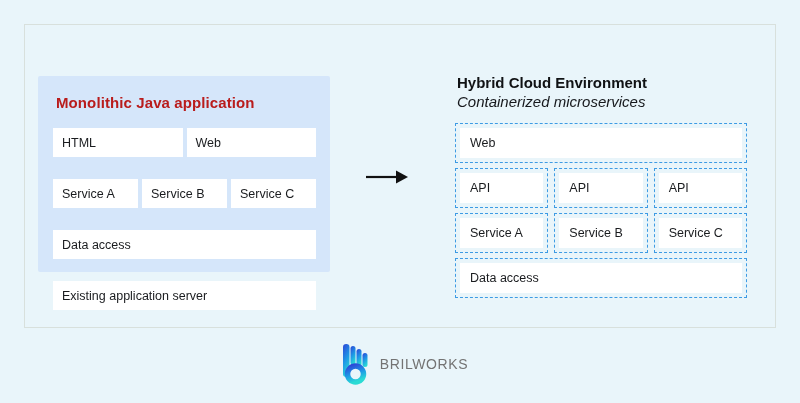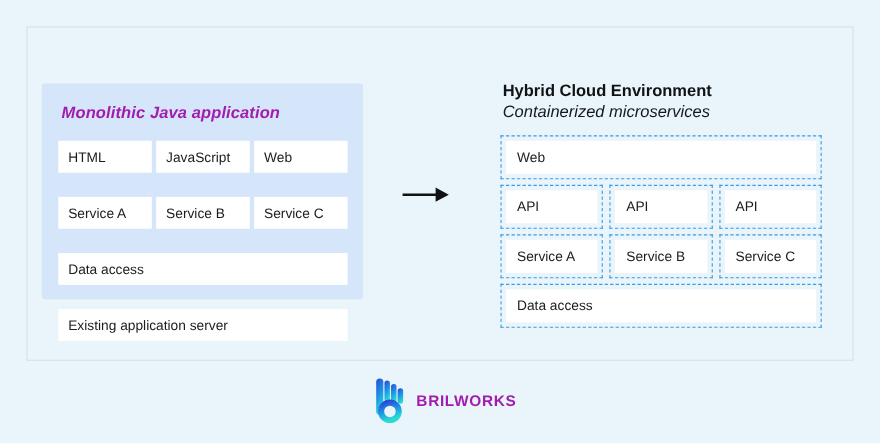--- a/index.html
+++ b/index.html
@@ -26,24 +26,23 @@
     left: 38px; top: 76px;
     width: 292px; height: 196px;
     background: #D5E6FA;
     border-radius: 2px;
   }
   .mono-title {
     position: absolute;
     left: 18px; top: 18px;
     font-size: 15px;
     font-weight: 600;
-    color: #a21caf;
+    color: #b91c1c;
     letter-spacing: 0.1px;
     white-space: nowrap;
-    font-style: italic;
   }
   .mono-grid {
     position: absolute;
     left: 15px; top: 52px;
     width: 263px;
     display: flex;
     flex-direction: column;
     gap: 22px;
   }
   .mono-row { display: flex; gap: 4px; }
@@ -122,39 +121,38 @@
     top: 342px;
     height: 44px;
     display: flex;
     align-items: center;
     justify-content: center;
     gap: 10px;
     padding-left: 10px;
   }
   .brand-text {
     font-size: 14px;
-    font-weight: 700;
+    font-weight: 400;
     letter-spacing: 0.6px;
-    color: #a21caf;
+    color: #737373;
     text-align: right;
   }
 </style>
 </head>
 <body>
 
 <div class="canvas">
 
   <div class="frame"></div>
 
   <div class="mono-panel">
     <div class="mono-title">Monolithic Java application</div>
     <div class="mono-grid">
       <div class="mono-row">
         <div class="cell">HTML</div>
-        <div class="cell">JavaScript</div>
         <div class="cell">Web</div>
       </div>
       <div class="mono-row">
         <div class="cell">Service A</div>
         <div class="cell">Service B</div>
         <div class="cell">Service C</div>
       </div>
       <div class="mono-row">
         <div class="cell full">Data access</div>
       </div>

